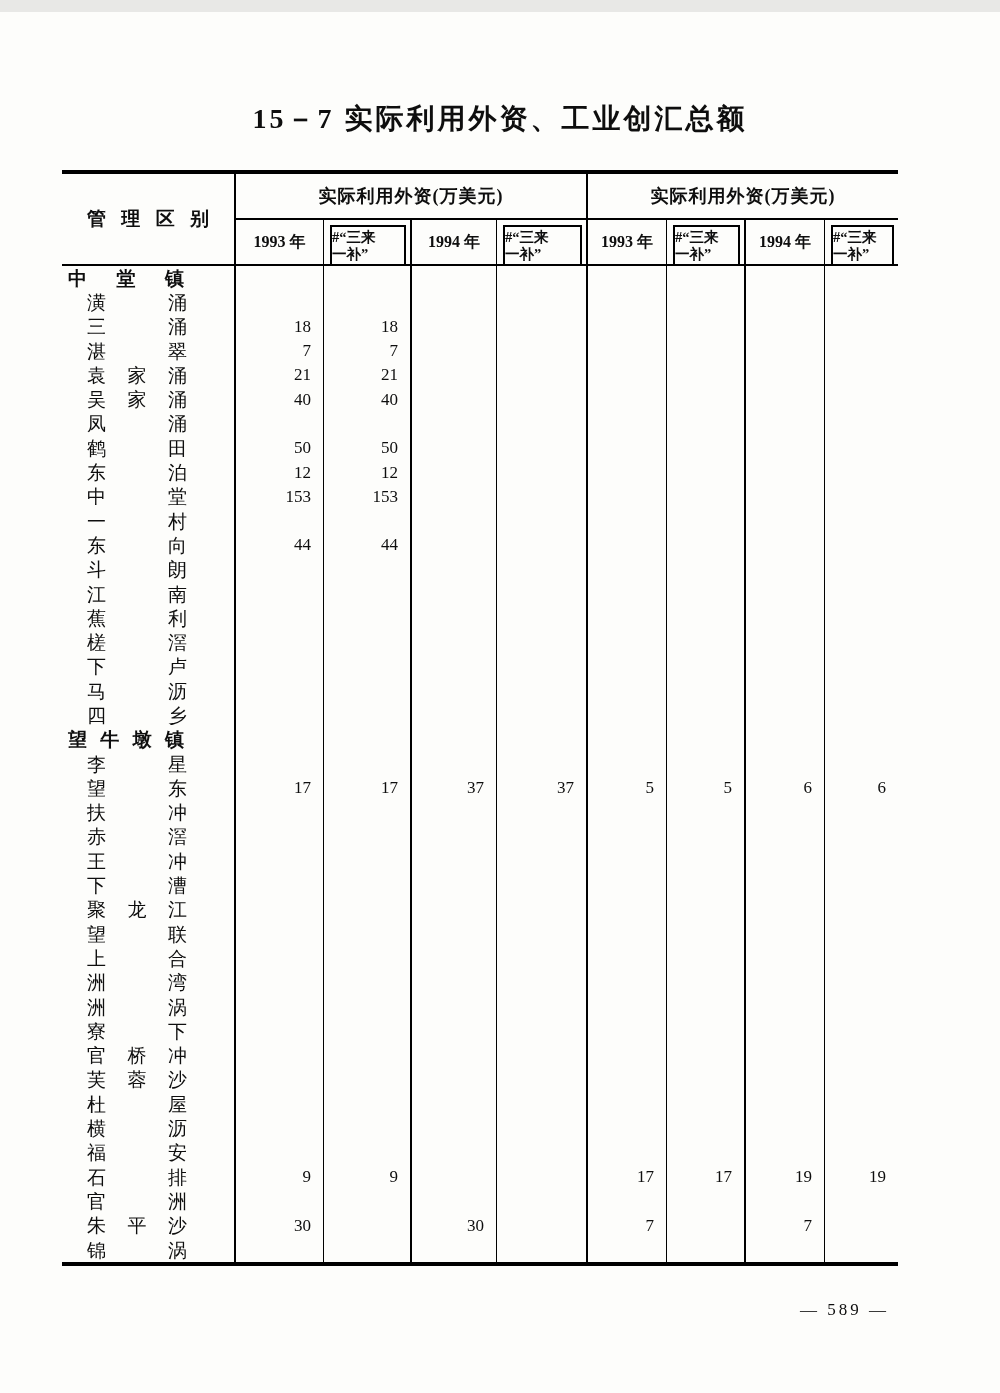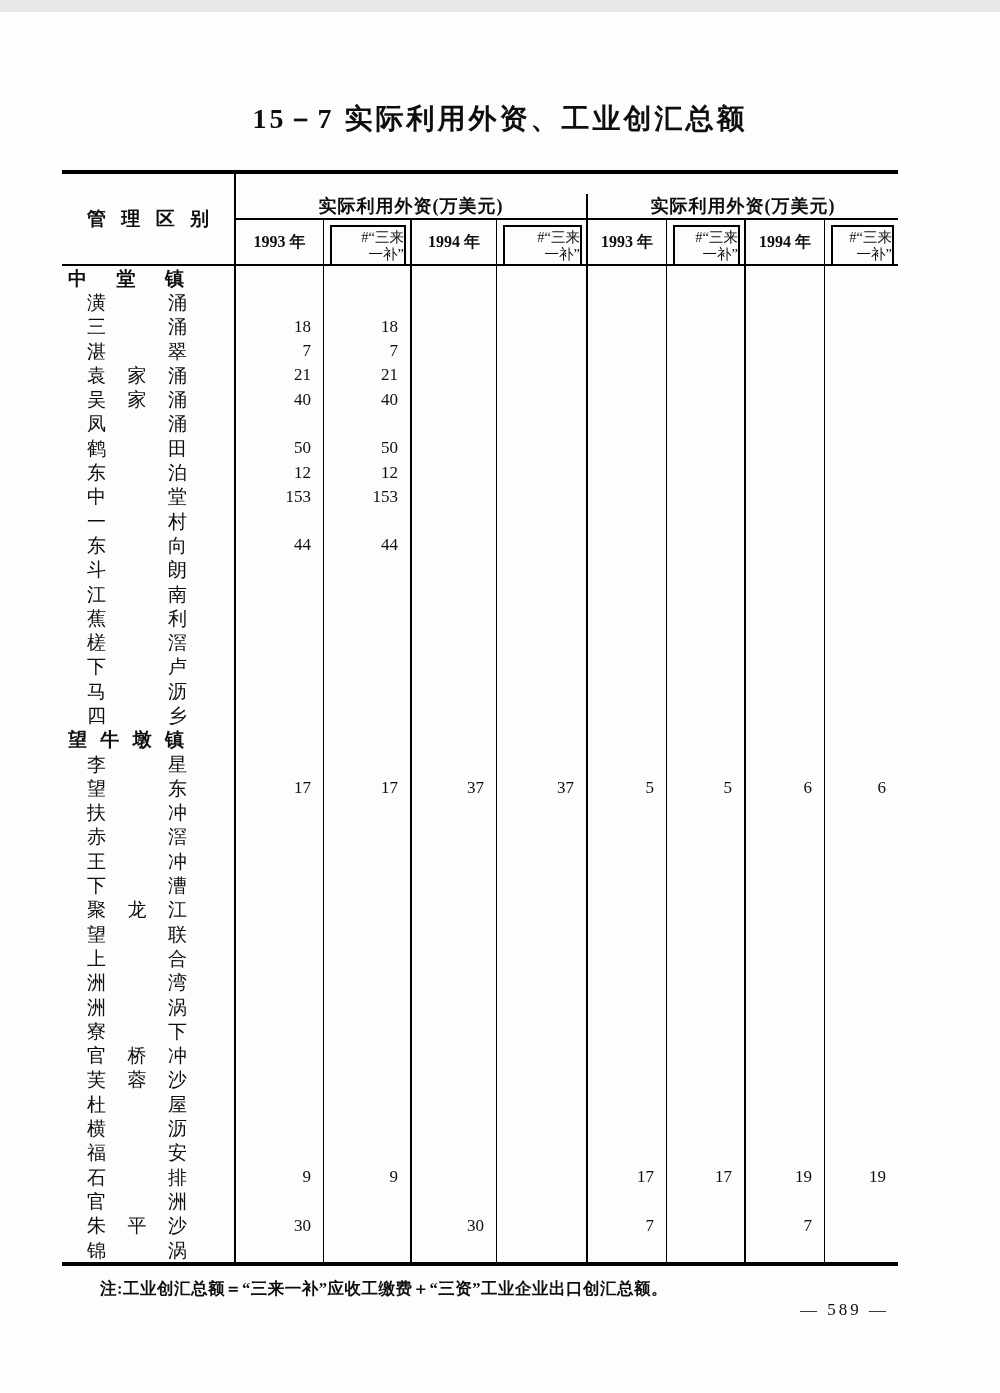--- a/index.html
+++ b/index.html
@@ -13,39 +13,39 @@
     font-size:28px;font-weight:700;letter-spacing:3px;
   }
   .table{
     position:absolute;left:62px;top:158px;width:836px;
     border-top:4px solid #000;border-bottom:4px solid #000;
   }
   .thead{display:flex;height:90px;border-bottom:2px solid #000;}
   .th-label{width:174px;border-right:2px solid #000;display:flex;align-items:center;justify-content:center;box-sizing:border-box;}
   .mgr{width:122px;display:flex;justify-content:space-between;font-size:19px;font-weight:700;}
   .th-main{flex:1;display:flex;flex-direction:column;}
-  .group-row{display:flex;height:46px;border-bottom:2px solid #000;box-sizing:border-box;align-items:flex-end;}
+  .group-row{display:flex;height:46px;border-bottom:2px solid #000;box-sizing:border-box;}
   .group{display:flex;align-items:center;justify-content:center;font-size:18px;font-weight:700;letter-spacing:1px;box-sizing:border-box;}
   .g1{width:352px;border-right:2px solid #000;}
   .g2{width:310px;}
   .sub-row{display:flex;flex:1;}
   .hc{box-sizing:border-box;display:flex;align-items:center;justify-content:center;font-size:16px;font-weight:700;position:relative;}
   .col1{width:88px;border-right:1px solid #000;}
   .col2{width:88px;border-right:2px solid #000;}
   .col3{width:85px;border-right:1px solid #000;}
   .col4{width:91px;border-right:2px solid #000;}
   .col5{width:79px;border-right:1px solid #000;}
   .col6{width:79px;border-right:2px solid #000;}
   .col7{width:79px;border-right:1px solid #000;}
   .col8{width:73px;}
   .sanbox{
     position:absolute;left:6px;right:4px;top:5px;bottom:0;
     border:2px solid #000;border-bottom:none;
-    display:flex;flex-direction:column;align-items:flex-end;justify-content:center;
-    font-size:14.5px;font-weight:400;line-height:1.15;
+    display:flex;flex-direction:column;align-items:flex-start;justify-content:center;
+    font-size:14.5px;font-weight:700;line-height:1.15;
   }
   .tbody{height:996px;display:flex;flex-direction:column;}
   .trow{flex:1;display:flex;}
   .cell{box-sizing:border-box;height:100%;display:flex;align-items:center;}
   .label-cell{width:174px;border-right:2px solid #000;}
   .vcell{justify-content:flex-end;padding-right:12px;font-size:17px;}
   .spread{display:flex;justify-content:space-between;font-size:19px;line-height:1;}
   .spread-village{margin-left:25px;width:100px;}
   .spread-town{margin-left:6px;width:116px;font-weight:700;}
   .footnote{position:absolute;left:100px;top:1266px;font-size:16.5px;font-weight:600;letter-spacing:0.5px;}
@@ -770,16 +770,15 @@
           <div class="cell vcell col4"></div>
           <div class="cell vcell col5"></div>
           <div class="cell vcell col6"></div>
           <div class="cell vcell col7"></div>
           <div class="cell vcell col8"></div>
         </div>
       </div>
 
   </div>
 
-  <div class="footnote">注:工业创汇总额＝“三来一补”应收工缴费＋“三资”工业企业出口创汇总额。</div>
   <div class="pagenum">— 589 —</div>
 
 </div>
 
 </body></html>

